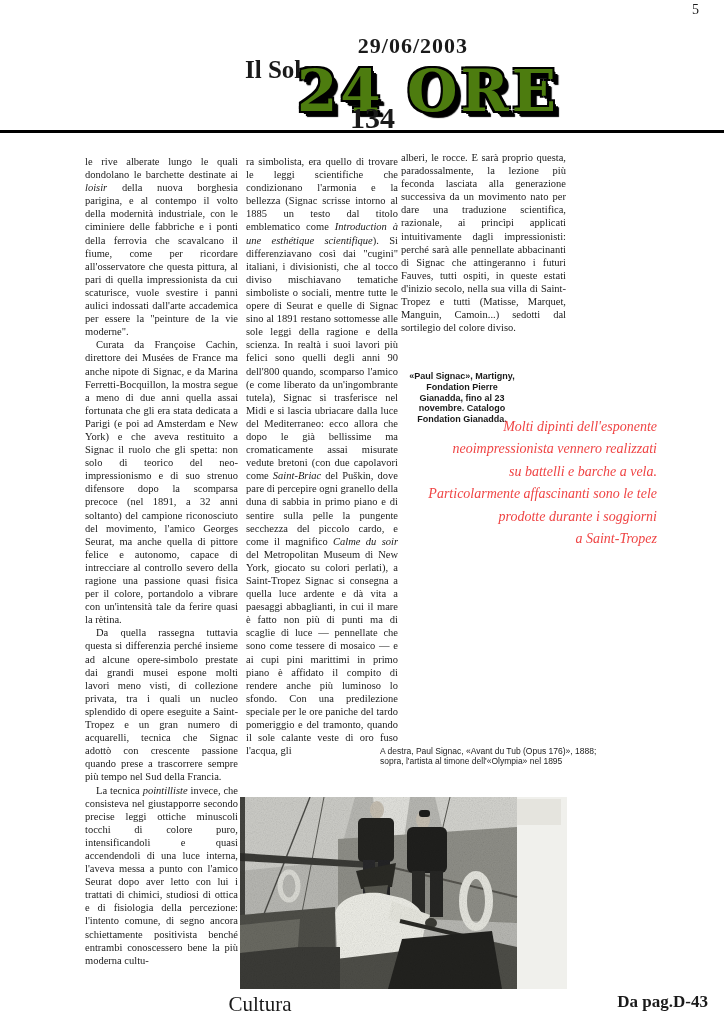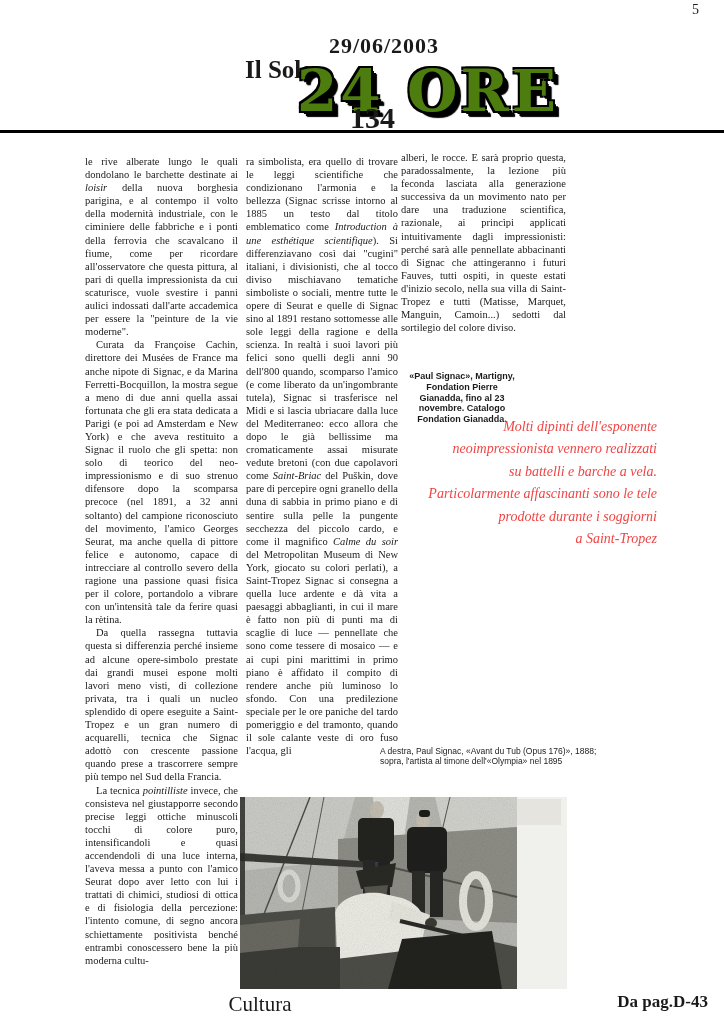--- a/index.html
+++ b/index.html
@@ -2,21 +2,21 @@
 <html><head>
 <meta charset="utf-8">
 <style>
   html,body{margin:0;padding:0;}
   body{width:724px;height:1024px;position:relative;background:#ffffff;
        font-family:"Liberation Serif", serif;color:#1a1a1a;overflow:hidden;}
   .abs{position:absolute;}
 
   
   .page-num{left:692px;top:2px;font-size:14px;}
-  .mast-date{left:284px;top:33px;width:200px;text-align:center;
+  .mast-date{left:268px;top:33px;width:200px;text-align:right;
              font-weight:bold;font-size:22px;letter-spacing:1px;}
   .mast-prefix{left:245px;top:56px;font-weight:bold;font-size:25px;}
   .mast-main{left:297px;top:46px;font-family:"DejaVu Serif", serif;font-weight:bold;
              font-size:58px;letter-spacing:3px;color:#4d7c0f;line-height:1;
              text-shadow:-2px -2px 0 #000,2px -2px 0 #000,-2px 2px 0 #000,2px 2px 0 #000,
                          3px 3px 0 #000,5px 5px 0 #000,6px 6px 1px #000;margin-top:16px;}
   .mast-issue{left:290px;top:101px;width:165px;text-align:center;
               font-weight:bold;font-size:30px;}
   .header-rule{left:0;top:130px;width:724px;height:3px;background:#000;}
 

